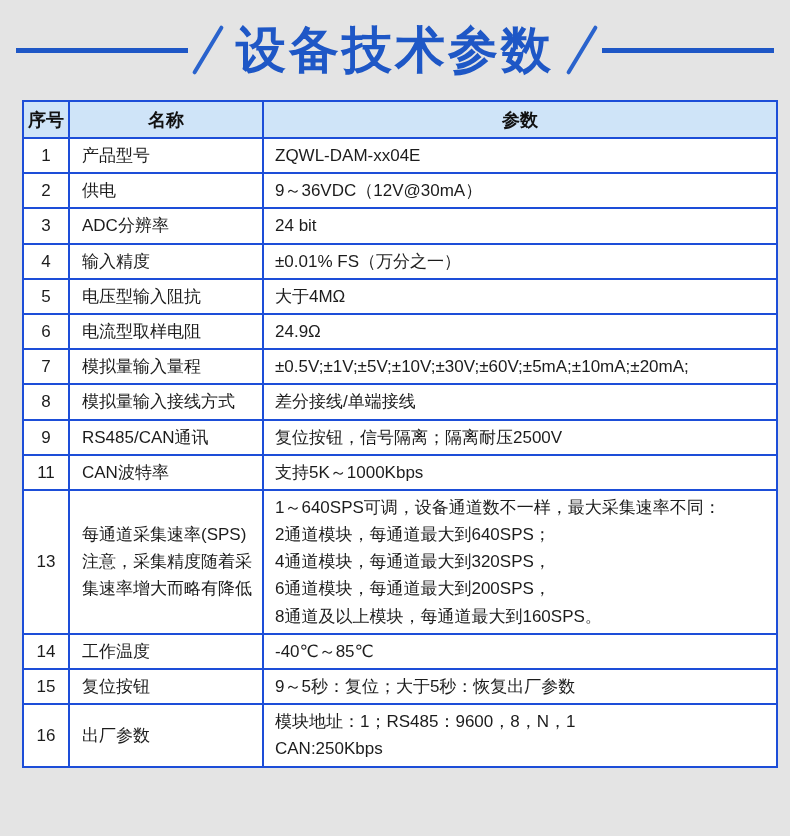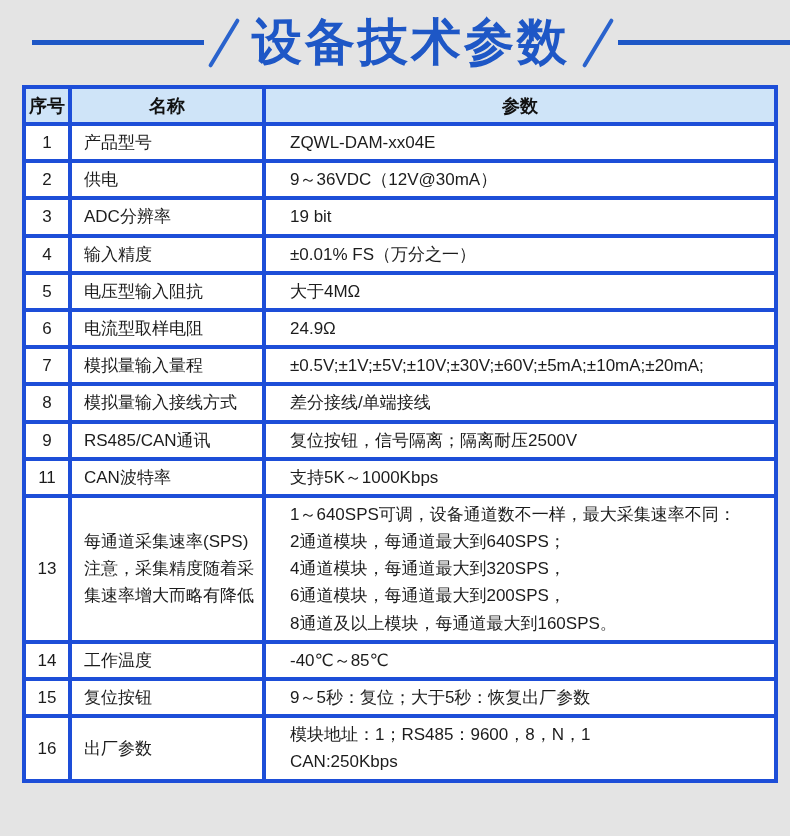--- a/index.html
+++ b/index.html
@@ -6,24 +6,24 @@
   html, body { width: 790px; height: 836px; }
   body {
     background: #e4e4e4;
     font-family: "Liberation Sans", "DejaVu Sans", sans-serif;
     color: #1c1c1c;
     overflow: hidden;
   }
 
   
   .title-band {
-    height: 85px;
+    height: 100px;
     display: flex;
     align-items: center;
-    justify-content: flex-end;
+    justify-content: center;
   }
   .hline {
     width: 172px;
     height: 5px;
     background: #1e57c6;
   }
   .slash {
     width: 4px;
     height: 56px;
     background: #2a63cd;
@@ -43,21 +43,21 @@
   
   .spec-table {
     width: 756px;
     margin: 0 12px 0 22px;
     border-collapse: collapse;
     background: #ffffff;
     table-layout: fixed;
   }
   .spec-table th,
   .spec-table td {
-    border: 4px solid #1d4ed8;
+    border: 2px solid #1d4ed8;
   }
   .spec-table {
     border: 2px solid #6f6f6f;
   }
   .spec-table thead th {
     background: #cfe4f8;
     height: 37px;
     font-size: 18px;
     font-weight: bold;
     color: #111111;
@@ -73,21 +73,21 @@
   .cell-no {
     text-align: center;
     height: 32px;
     font-size: 17px;
   }
   .cell-name {
     padding: 3px 6px 3px 12px;
     white-space: pre-line;
   }
   .cell-param {
-    padding: 3px 8px 3px 24px;
+    padding: 3px 8px 3px 11px;
     white-space: pre-line;
   }
 </style>
 </head>
 <body>
 
 <div class="page">
 
   <header class="title-band">
     <span class="hline"></span>
@@ -114,21 +114,21 @@
 
   <tr>
     <td class="cell-no">2</td>
     <td class="cell-name">供电</td>
     <td class="cell-param">9～36VDC（12V@30mA）</td>
   </tr>
 
   <tr>
     <td class="cell-no">3</td>
     <td class="cell-name">ADC分辨率</td>
-    <td class="cell-param">19 bit</td>
+    <td class="cell-param">24 bit</td>
   </tr>
 
   <tr>
     <td class="cell-no">4</td>
     <td class="cell-name">输入精度</td>
     <td class="cell-param">±0.01% FS（万分之一）</td>
   </tr>
 
   <tr>
     <td class="cell-no">5</td>

